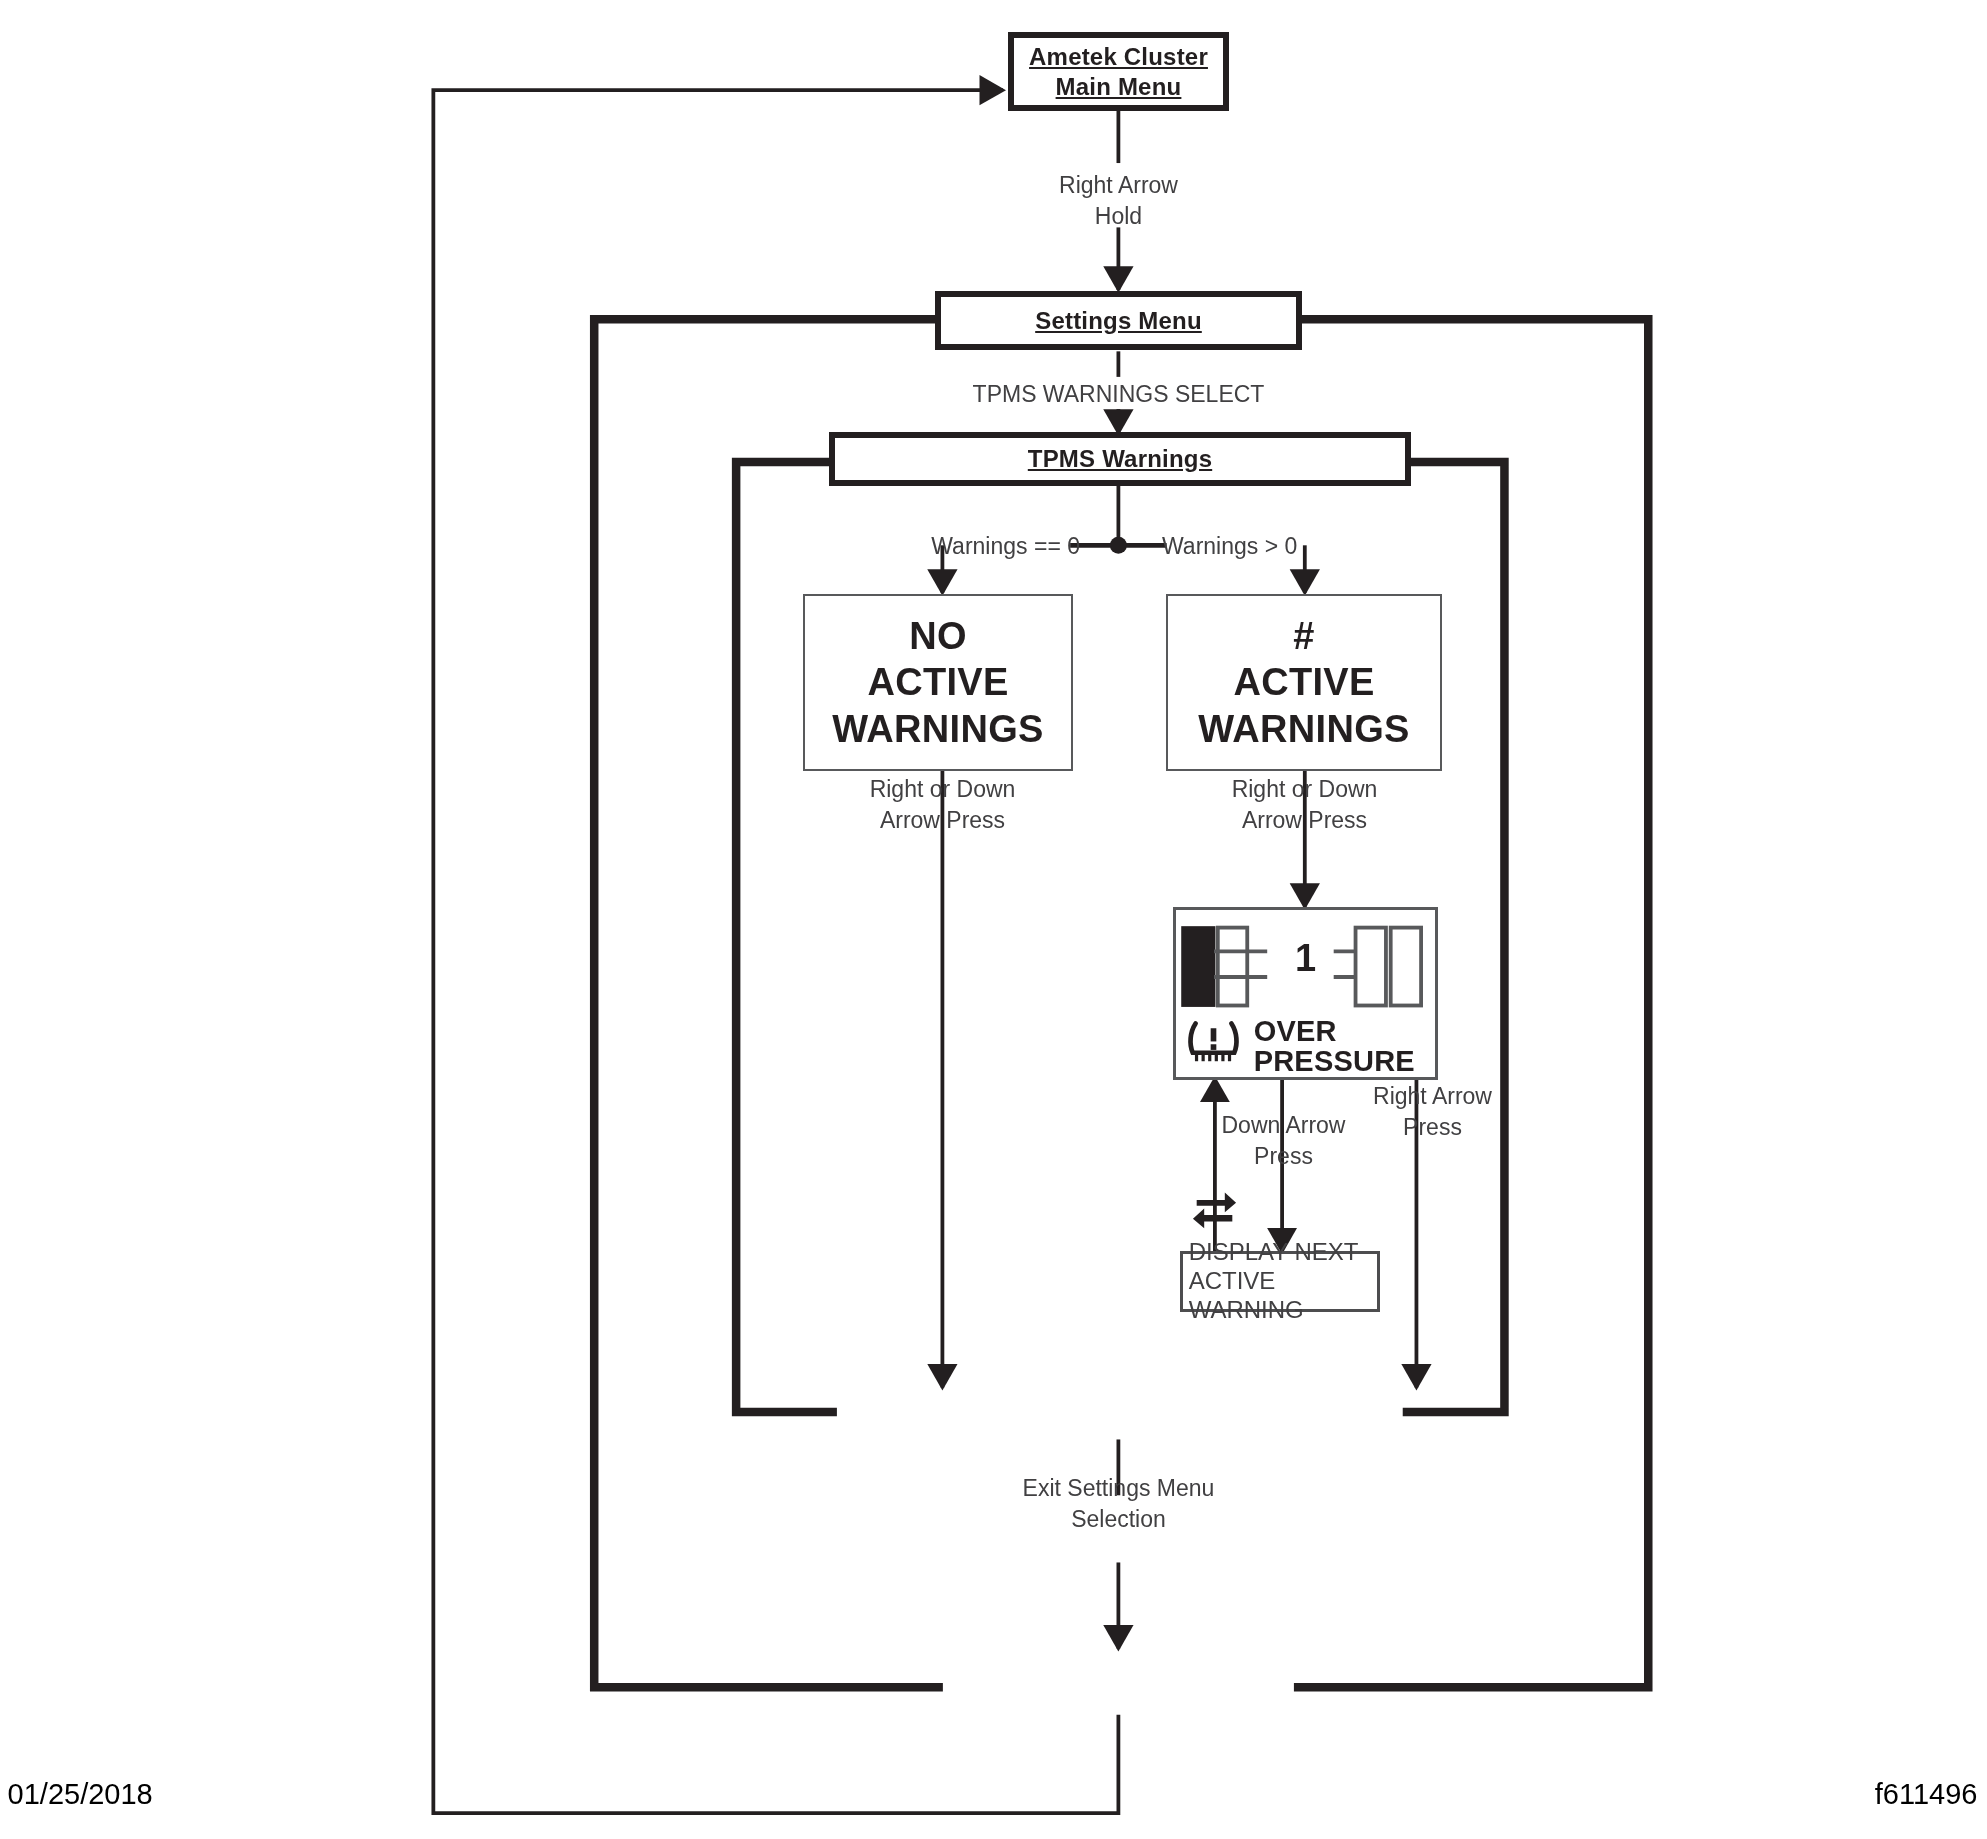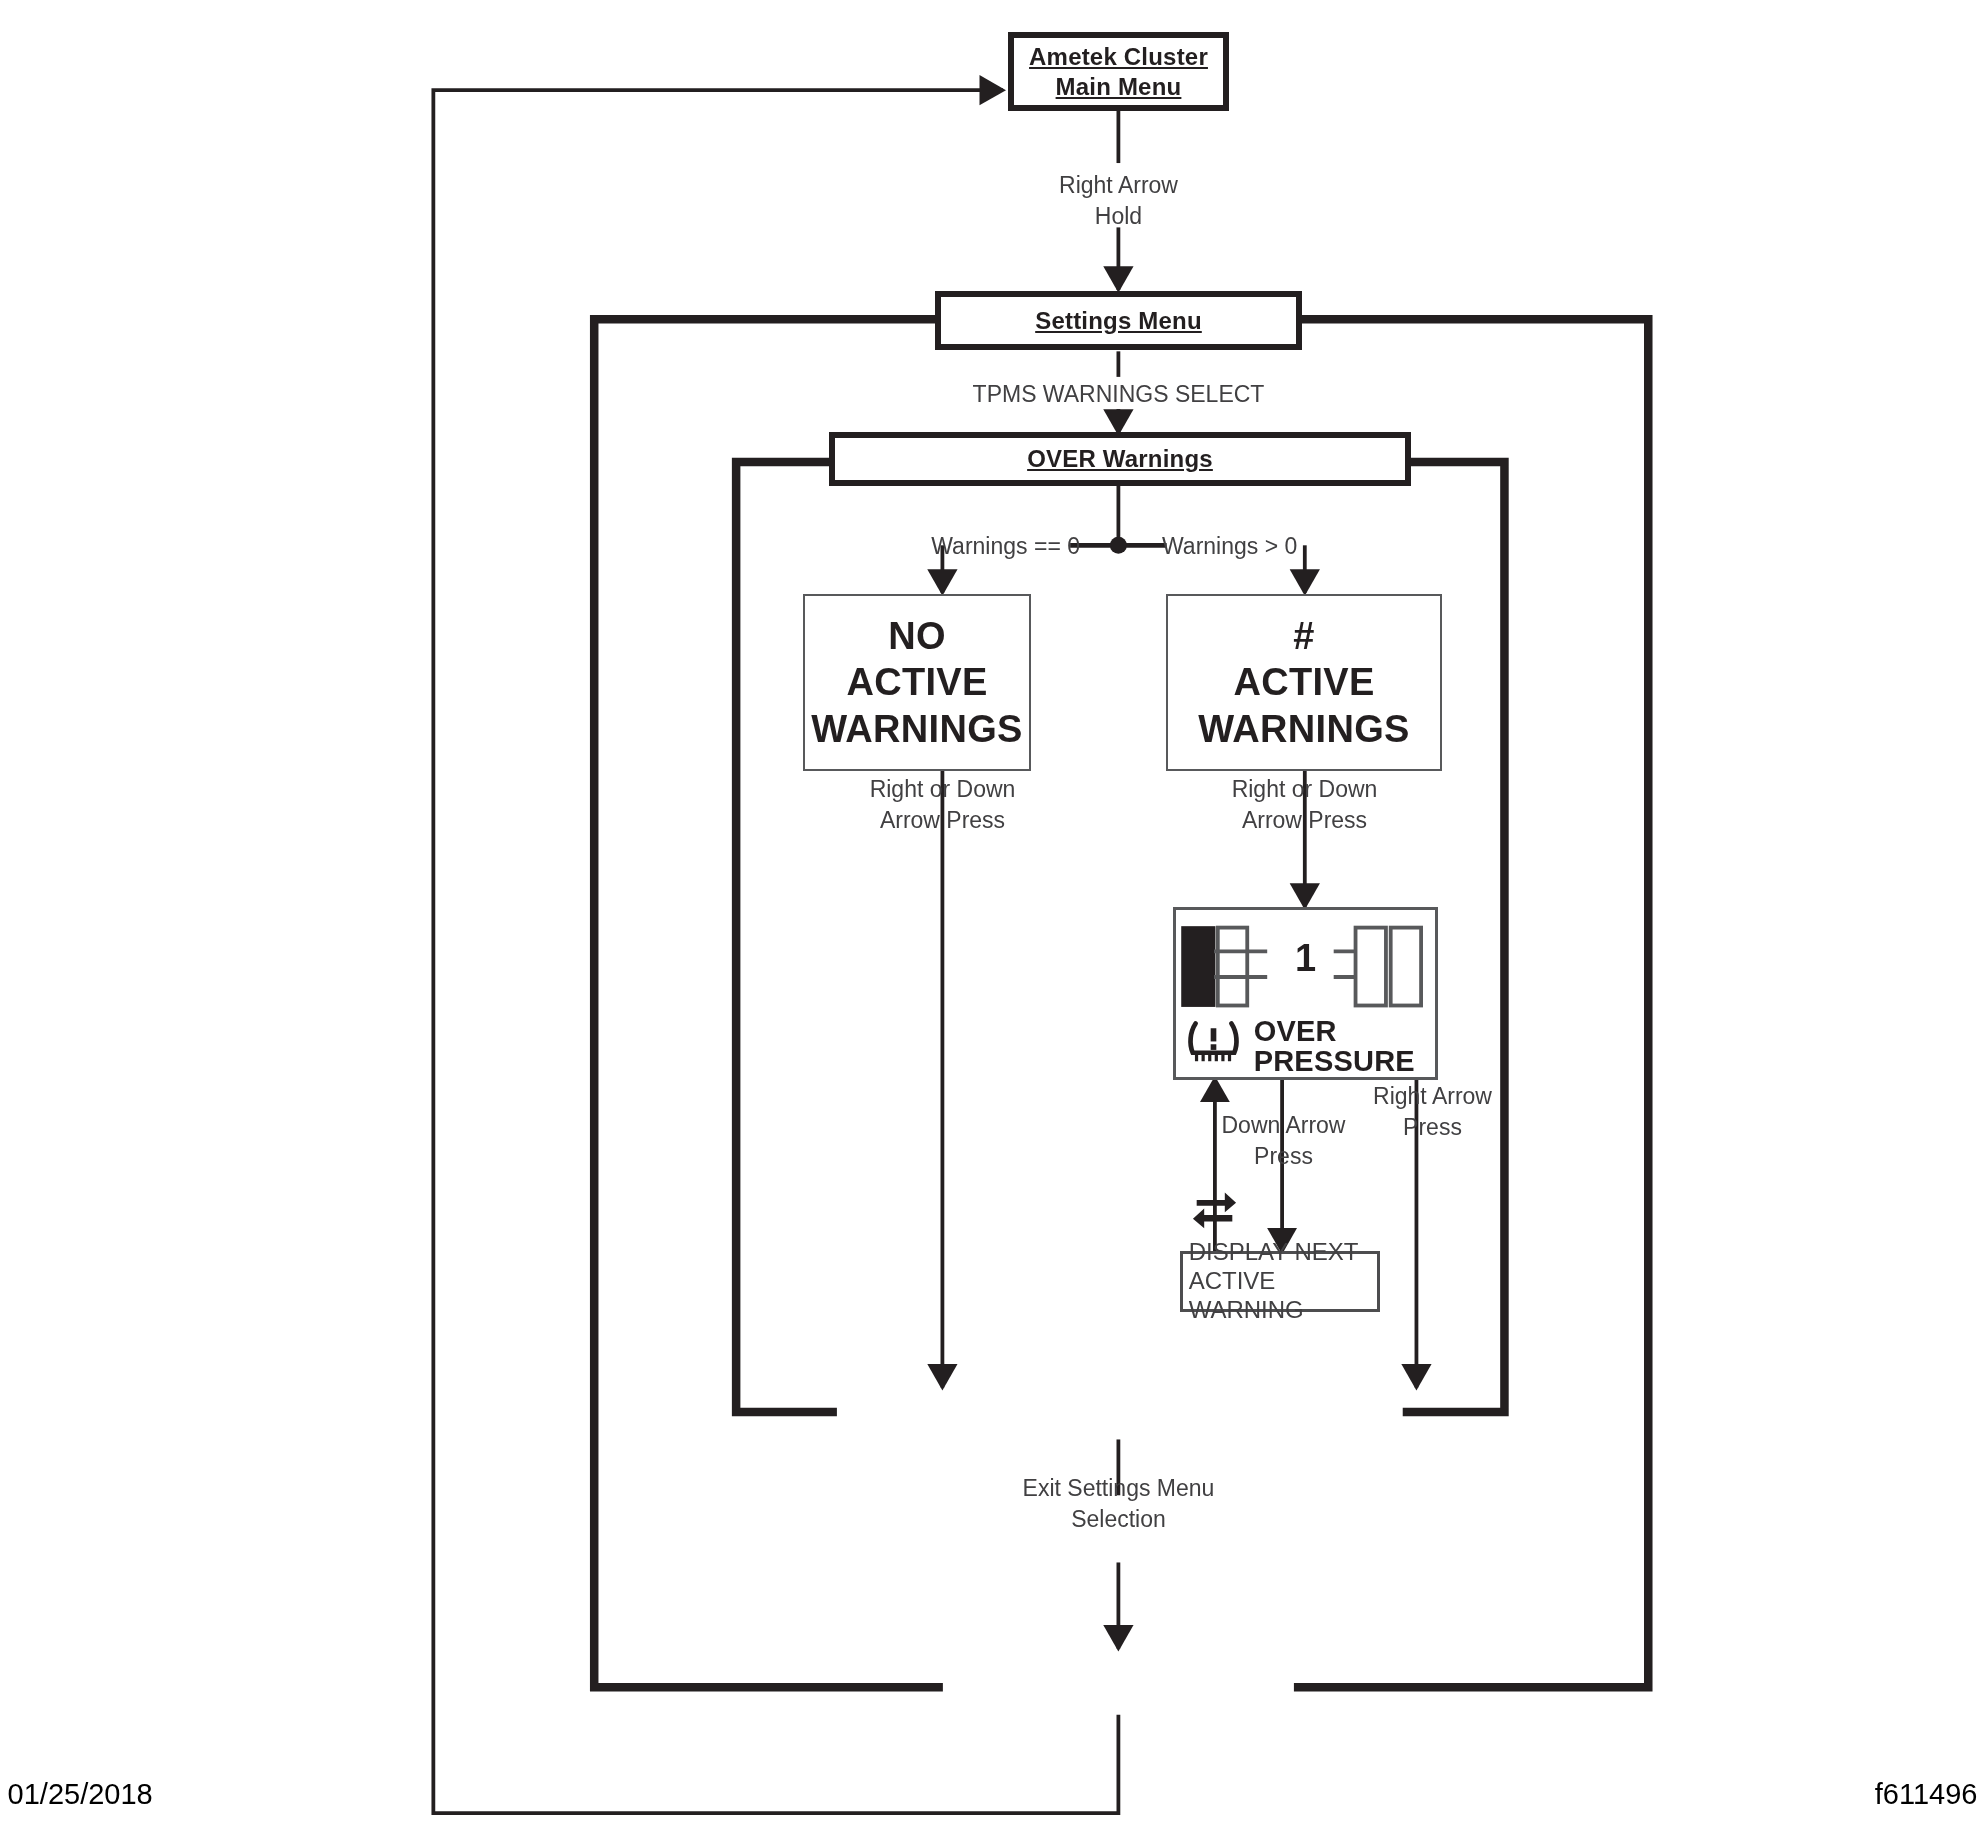--- a/index.html
+++ b/index.html
@@ -191,24 +191,24 @@
   <div class="node node-heavy node-title" style="left:1008px; top:32px; width:221px; height:79px;">
     <span style="white-space:pre-line;">Ametek Cluster
 Main Menu</span>
   </div>
 
   <div class="node node-heavy node-title" style="left:935px; top:291px; width:367px; height:59px;">
     <span>Settings Menu</span>
   </div>
 
   <div class="node node-heavy node-title" style="left:829px; top:432px; width:582px; height:54px;">
-    <span>OVER Warnings</span>
-  </div>
-
-  <div class="node node-thin node-display" style="left:803px; top:594px; width:228px; height:177px;">
+    <span>TPMS Warnings</span>
+  </div>
+
+  <div class="node node-thin node-display" style="left:803px; top:594px; width:270px; height:177px;">
     <span style="white-space:pre-line;">NO
 ACTIVE
 WARNINGS</span>
   </div>
 
   <div class="node node-thin node-display" style="left:1166px; top:594px; width:276px; height:177px;">
     <span style="white-space:pre-line;">#
 ACTIVE
 WARNINGS</span>
   </div>

